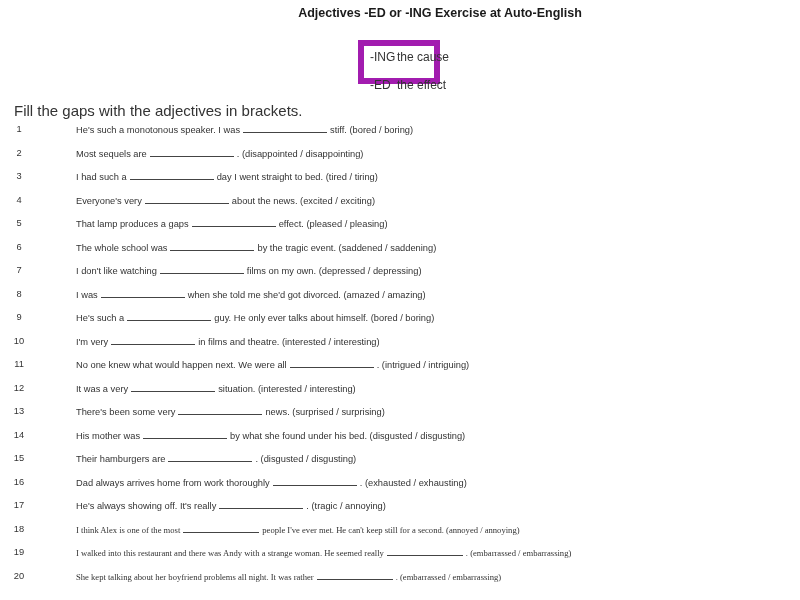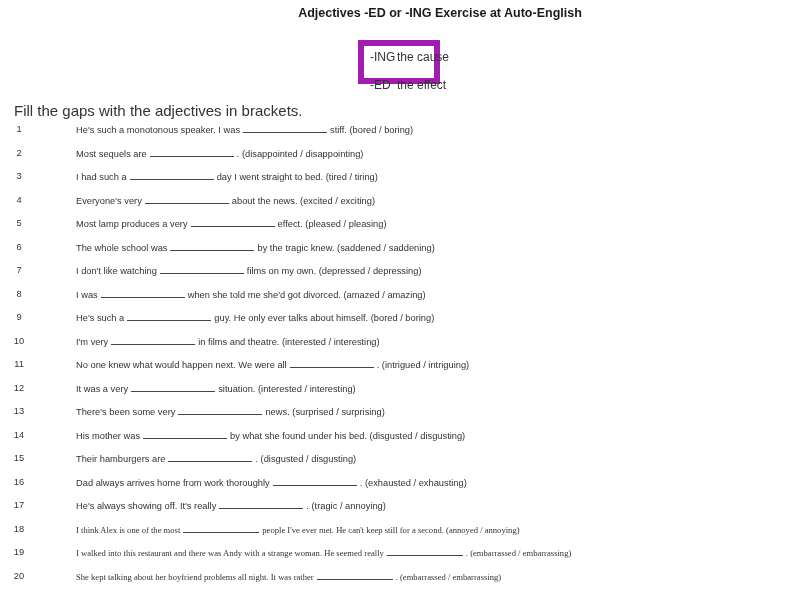--- a/index.html
+++ b/index.html
@@ -119,25 +119,25 @@
   <div class="item" style="top:47px">
     <span class="num">3</span>
     <span class="text"><span>I had such a</span><span class="blank"></span><span>day I went straight to bed. (tired / tiring)</span></span>
   </div>
   <div class="item" style="top:70.5px">
     <span class="num">4</span>
     <span class="text"><span>Everyone's very</span><span class="blank"></span><span>about the news. (excited / exciting)</span></span>
   </div>
   <div class="item" style="top:94px">
     <span class="num">5</span>
-    <span class="text"><span>Most lamp produces a very</span><span class="blank"></span><span>effect. (pleased / pleasing)</span></span>
+    <span class="text"><span>That lamp produces a gaps</span><span class="blank"></span><span>effect. (pleased / pleasing)</span></span>
   </div>
   <div class="item" style="top:117.5px">
     <span class="num">6</span>
-    <span class="text"><span>The whole school was</span><span class="blank"></span><span>by the tragic knew. (saddened / saddening)</span></span>
+    <span class="text"><span>The whole school was</span><span class="blank"></span><span>by the tragic event. (saddened / saddening)</span></span>
   </div>
   <div class="item" style="top:141px">
     <span class="num">7</span>
     <span class="text"><span>I don't like watching</span><span class="blank"></span><span>films on my own. (depressed / depressing)</span></span>
   </div>
   <div class="item" style="top:164.5px">
     <span class="num">8</span>
     <span class="text"><span>I was</span><span class="blank"></span><span>when she told me she'd got divorced. (amazed / amazing)</span></span>
   </div>
   <div class="item" style="top:188px">

